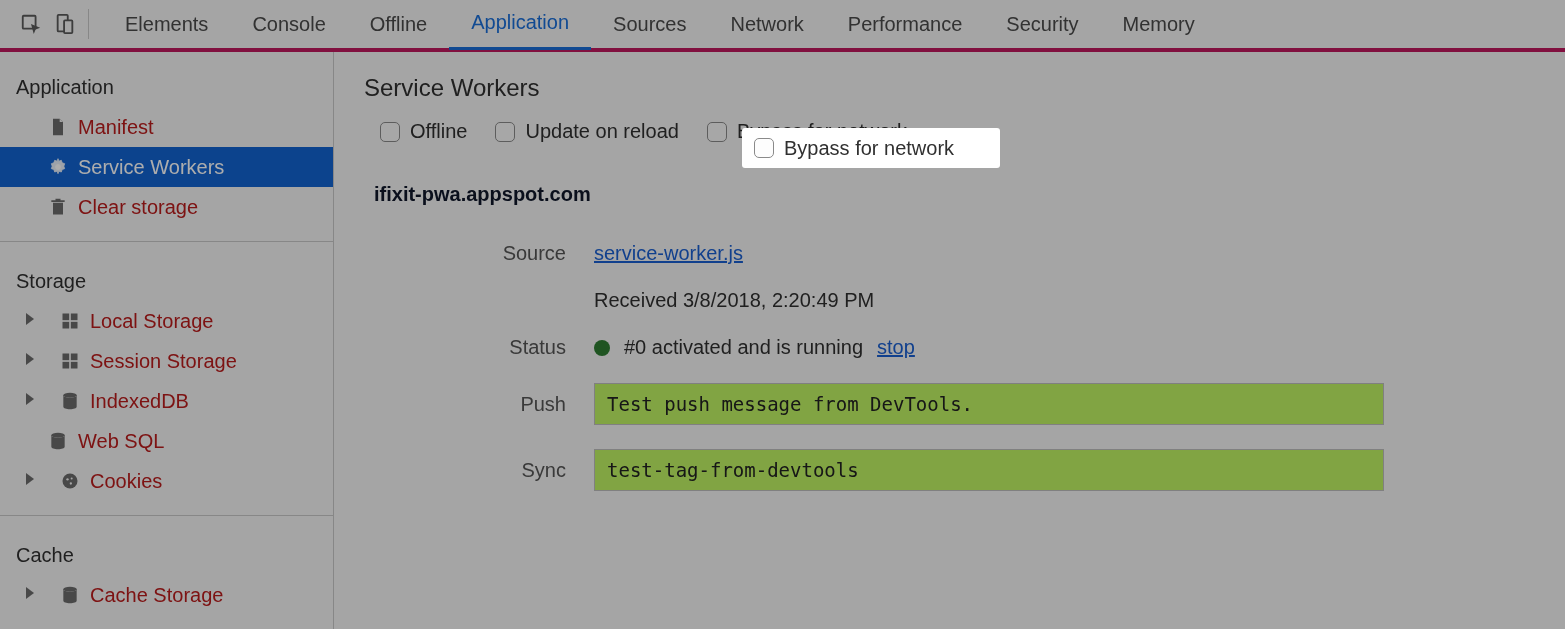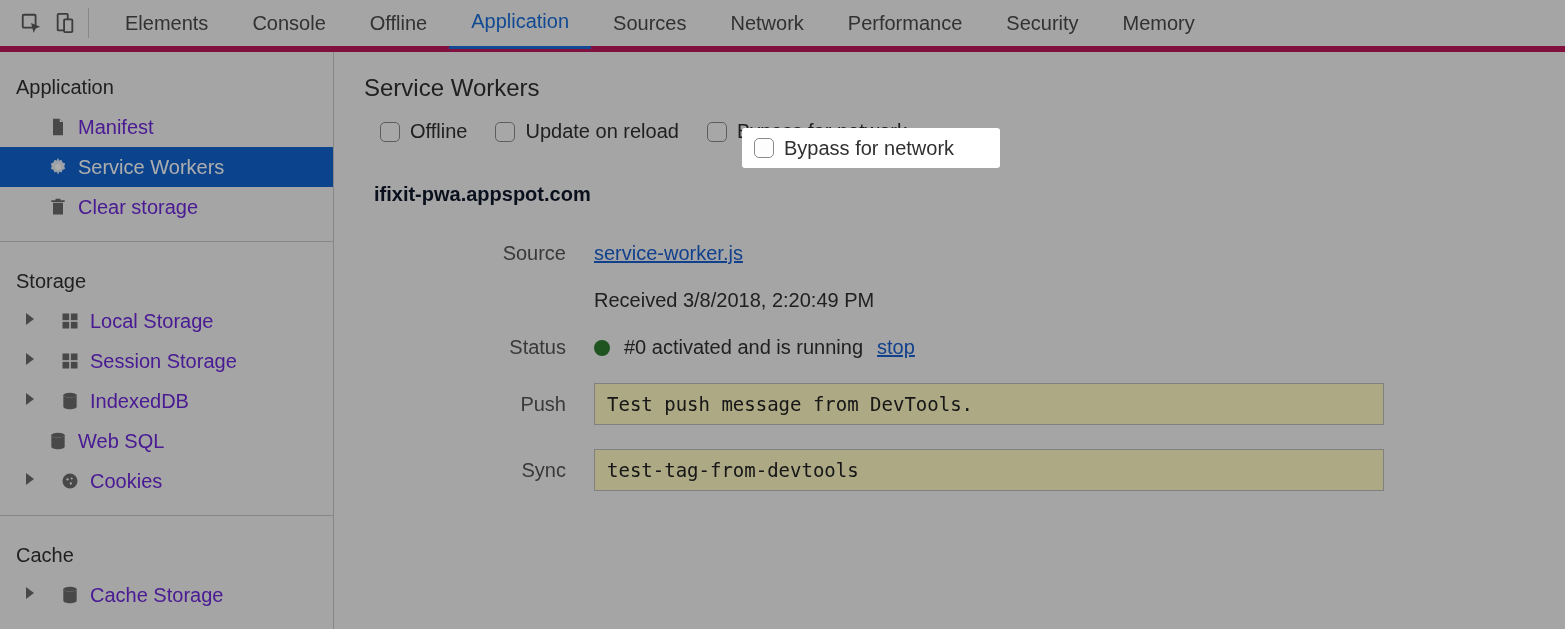--- a/index.html
+++ b/index.html
@@ -11,21 +11,21 @@
     width: 1565px;
     height: 629px;
     overflow: hidden;
     position: relative;
   }
   
   .tabbar {
     height: 52px;
     display: flex;
     align-items: center;
-    border-bottom: 6px solid #be185d;
+    border-bottom: 4px solid #be185d;
     background: #f3f3f3;
     padding-left: 14px;
     gap: 0;
   }
   .tabbar .icon-btn {
     width: 34px; height: 34px;
     display:flex; align-items:center; justify-content:center;
     color:#5a5a5a;
   }
   .tabbar .vdiv {
@@ -63,21 +63,21 @@
     padding: 14px 16px 8px 16px;
     font-size: 20px;
     color: #303030;
   }
   .side-item {
     height: 40px;
     display:flex;
     align-items:center;
     gap: 10px;
     padding-left: 48px;
-    color:#6d28d9;
+    color:#b91c1c;
     cursor:pointer;
     font-size: 20px;
   }
   .side-item.selected {
     background:#1263d0;
     color:#fff;
   }
   .side-item.selected svg { stroke:#fff; fill:#fff; }
   .side-item-wrap { position:relative;padding-left:12px; }
   .side-item-wrap .expander {
@@ -151,21 +151,21 @@
     width:16px;height:16px;border-radius:50%;
     background:#2e7d32;
     display:inline-block;
   }
   .stop-link { color:#1a5fd0; text-decoration: underline; cursor:pointer; }
 
   .kv input[type=text]{
     width: 790px;
     height: 42px;
     border:1px solid #bdbdbd;
-    background:#fef9c3;
+    background:#bef264;
     font-family: Menlo, Consolas, monospace;
     font-size: 19px;
     padding: 0 12px;
     color:#222;
   }
   .kv .push-row { width: 1140px; display:flex; align-items:center; }
 
   
   .dim {
     position:absolute; inset:0;

